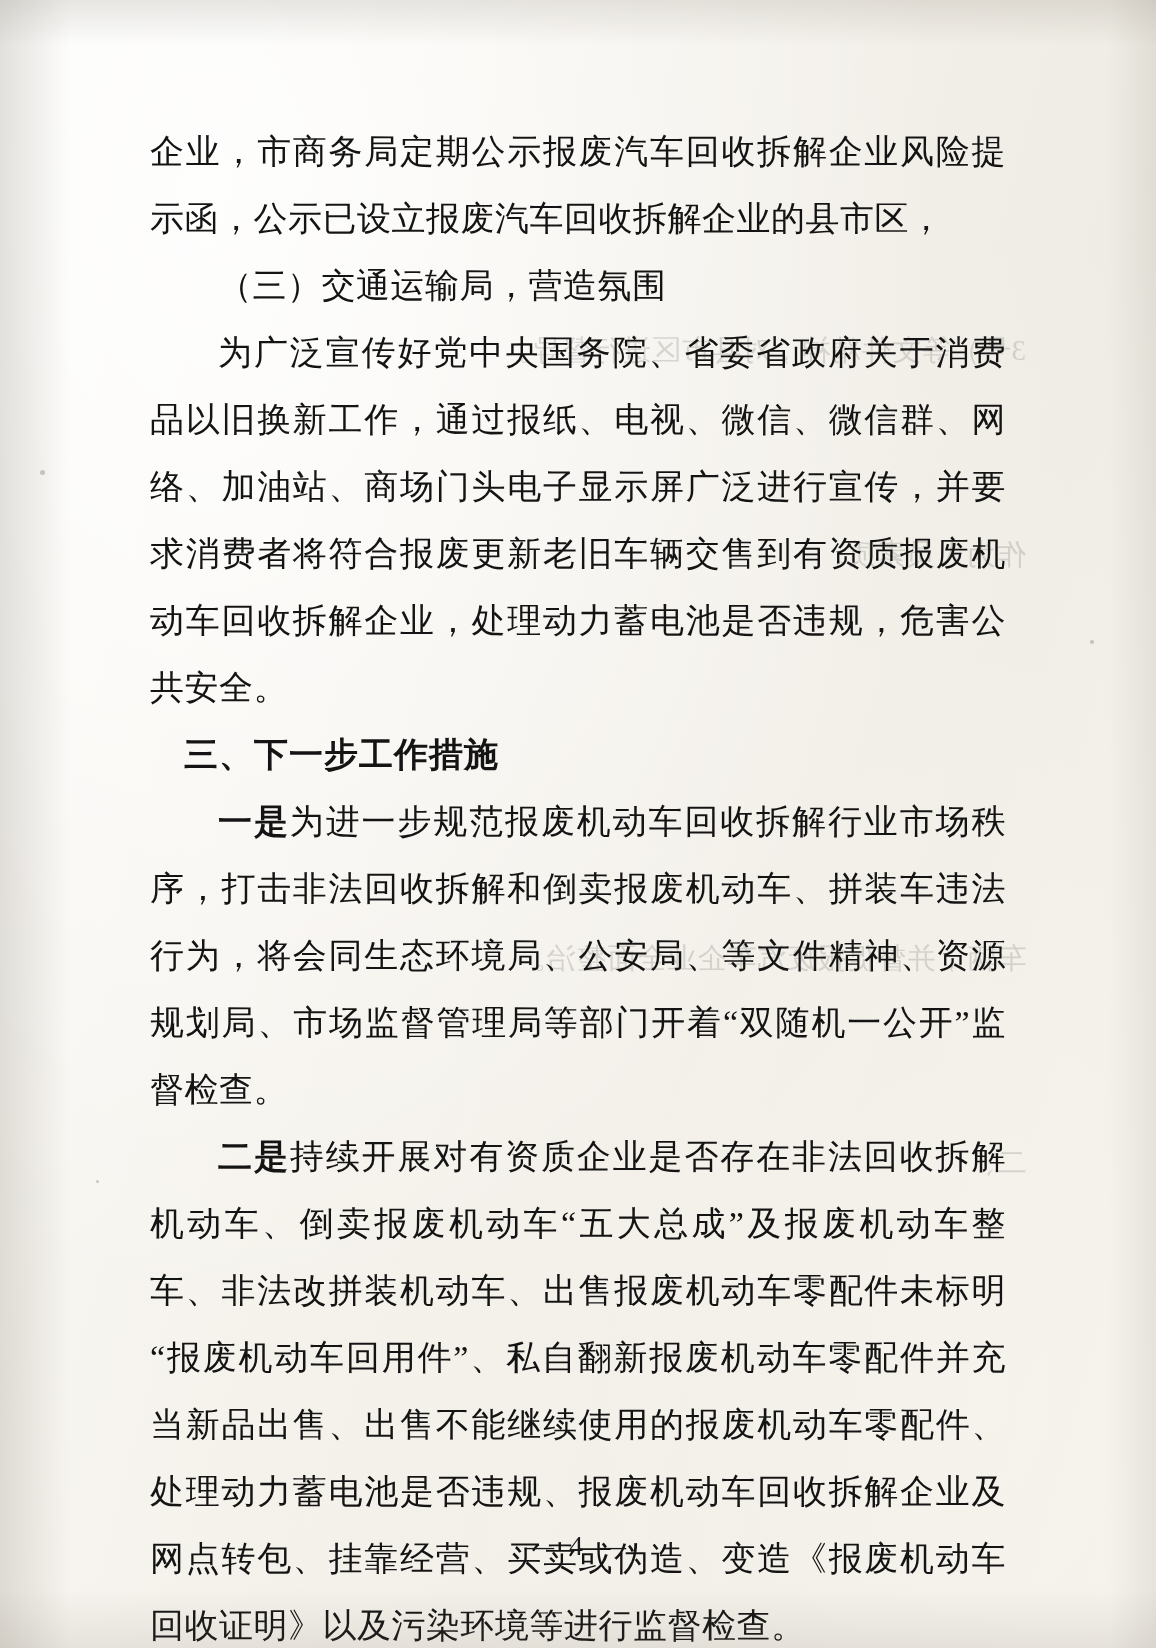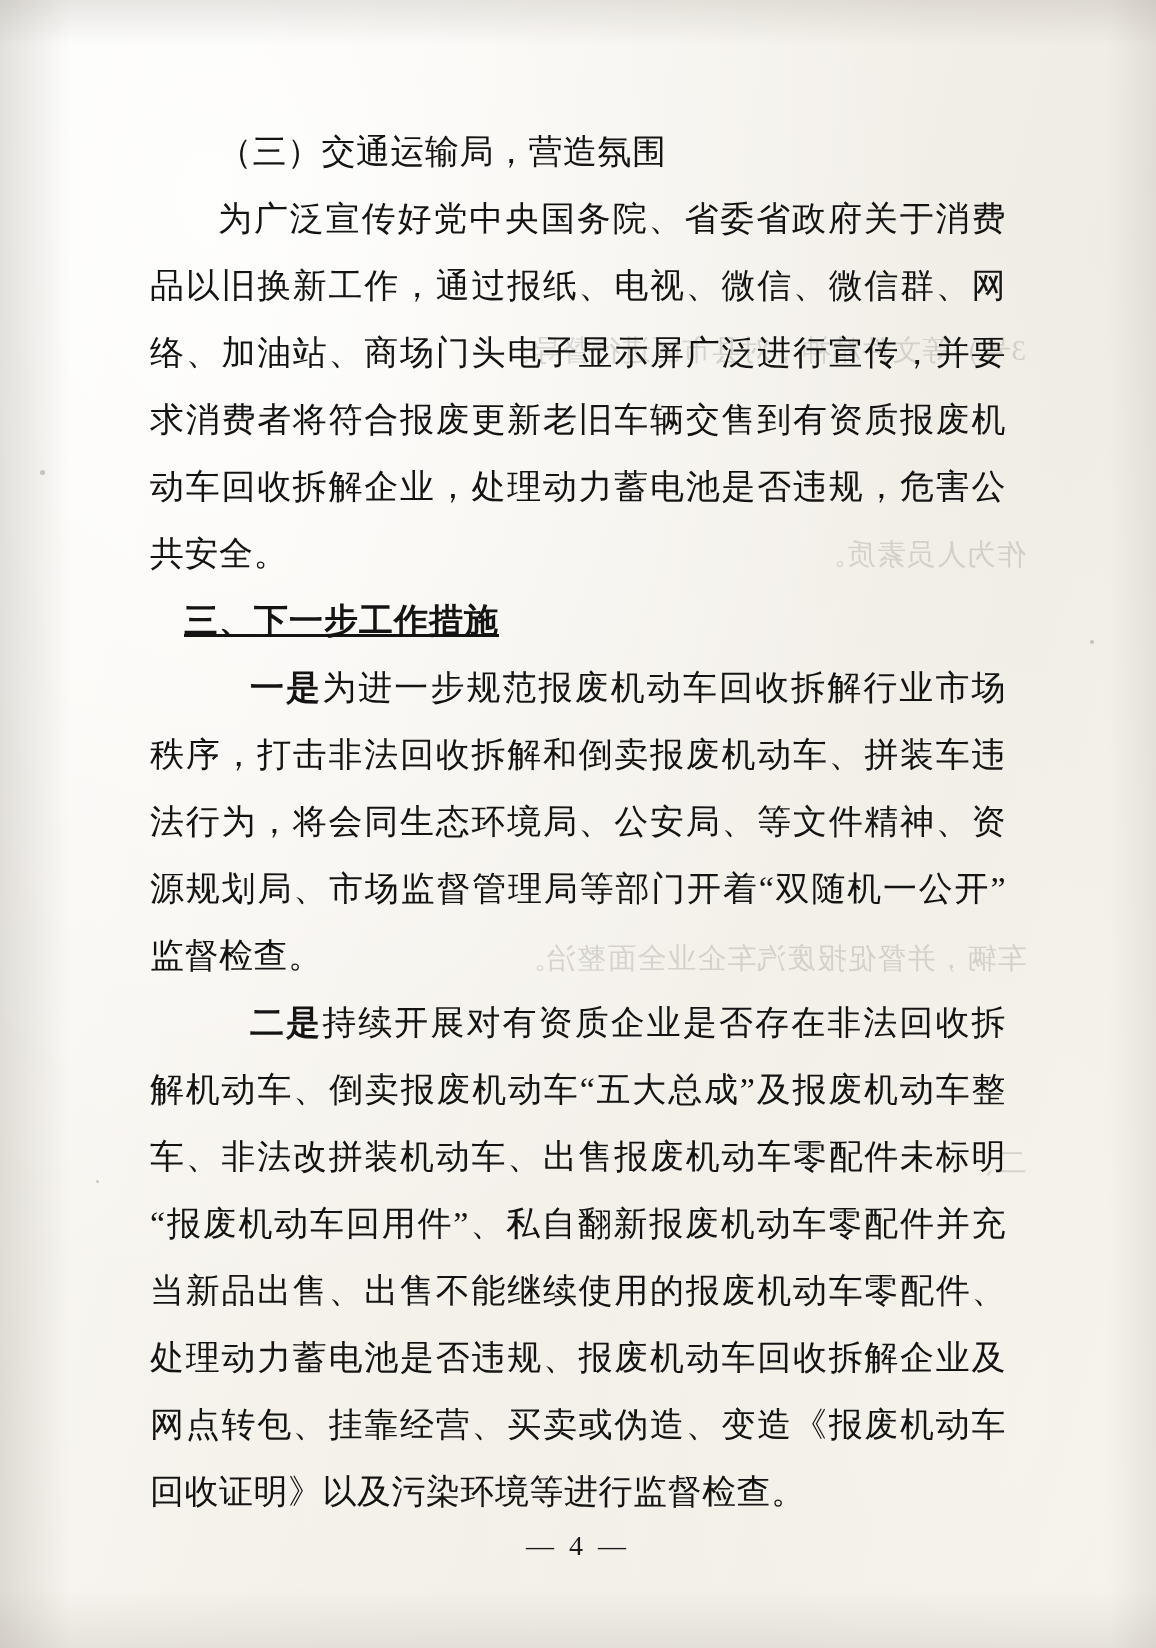--- a/index.html
+++ b/index.html
@@ -91,25 +91,23 @@
     text-justify: inter-ideograph;
   }
   .indent2 {
     text-indent: 68px;
   }
   .heading {
     margin: 0;
     font-weight: bold;
     text-indent: 34px;
     letter-spacing: 1px;
-    text-decoration: underline;
   }
   .lead {
     font-weight: bold;
-    margin-left: 32px;
   }
   .pagenum {
     position: absolute;
     left: 0;
     right: 0;
     bottom: 86px;
     text-align: center;
     font-size: 28px;
     color: #1a1a1a;
     letter-spacing: 4px;
@@ -130,20 +128,21 @@
   <div class="bleed-through">
     <span class="bl">3号）等文件精神，对县市区进行督导。</span>
     <span class="bl">作为人员素质。</span>
     <span class="bl" style="margin-top:200px">车辆，并督促报废汽车企业全面整治。</span>
     <span class="bl">二、</span>
     
     
   </div>
 
   <div class="content">
+    <p class="para">企业，市商务局定期公示报废汽车回收拆解企业风险提示函，公示已设立报废汽车回收拆解企业的县市区，</p>
     <p class="para indent2">（三）交通运输局，营造氛围</p>
     <p class="para indent2">为广泛宣传好党中央国务院、省委省政府关于消费品以旧换新工作，通过报纸、电视、微信、微信群、网络、加油站、商场门头电子显示屏广泛进行宣传，并要求消费者将符合报废更新老旧车辆交售到有资质报废机动车回收拆解企业，处理动力蓄电池是否违规，危害公共安全。</p>
     <p class="heading">三、下一步工作措施</p>
     <p class="para indent2"><span class="lead">一是</span><span>为进一步规范报废机动车回收拆解行业市场秩序，打击非法回收拆解和倒卖报废机动车、拼装车违法行为，将会同生态环境局、公安局、等文件精神、资源规划局、市场监督管理局等部门开着“双随机一公开”监督检查。</span></p>
     <p class="para indent2"><span class="lead">二是</span><span>持续开展对有资质企业是否存在非法回收拆解机动车、倒卖报废机动车“五大总成”及报废机动车整车、非法改拼装机动车、出售报废机动车零配件未标明“报废机动车回用件”、私自翻新报废机动车零配件并充当新品出售、出售不能继续使用的报废机动车零配件、处理动力蓄电池是否违规、报废机动车回收拆解企业及网点转包、挂靠经营、买卖或伪造、变造《报废机动车回收证明》以及污染环境等进行监督检查。</span></p>
 
   </div>
 
   <div class="pagenum">— 4 —</div>
 

